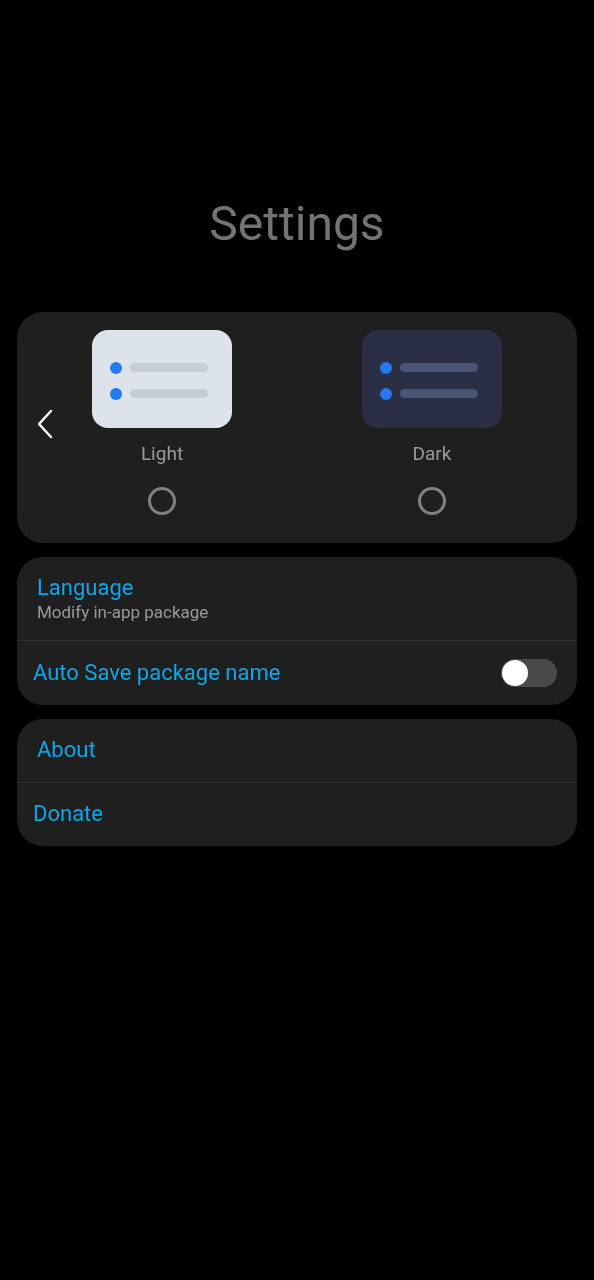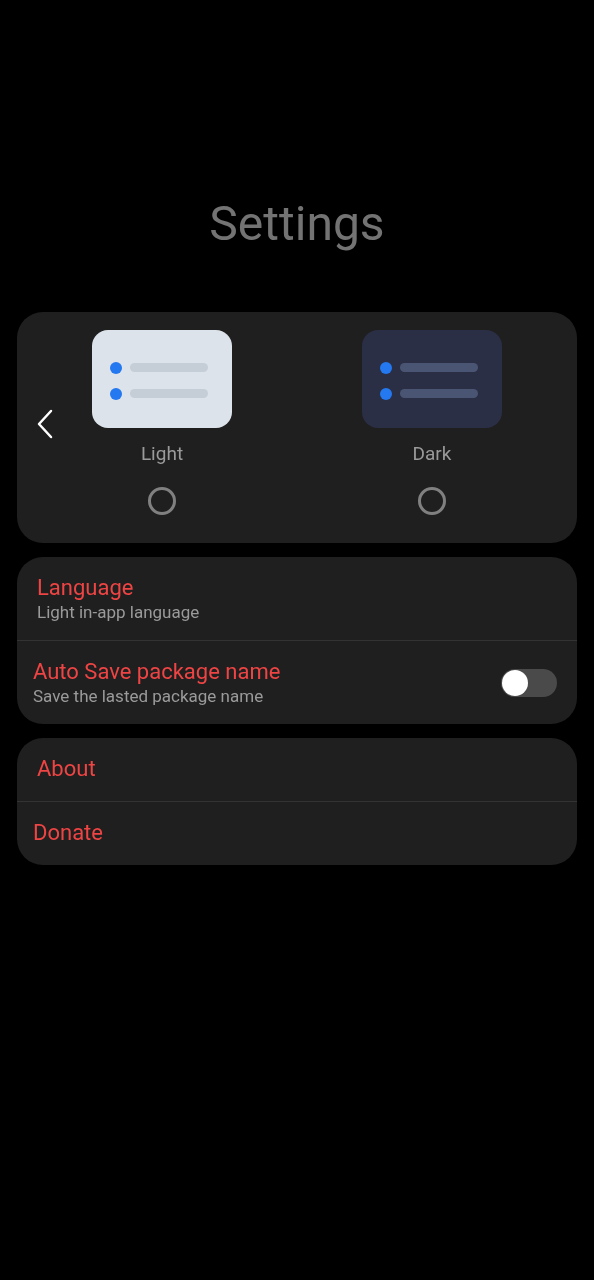--- a/index.html
+++ b/index.html
@@ -135,21 +135,21 @@
     .list-item:last-child {
       border-bottom: none;
       padding-left: 16px;
     }
     .list-item-text {
       flex: 1;
     }
     .list-item-title {
       font-size: 22px;
       font-weight: 400;
-      color: #ef4444;
+      color: #0ea5e9;
       margin-bottom: 2px;
     }
     .list-item-subtitle {
       font-size: 17px;
       color: #9a9a9a;
     }
     .toggle {
       width: 56px;
       height: 28px;
       background: #4a4a4a;
@@ -226,27 +226,26 @@
         <div class="radio"></div>
       </div>
 
     </div>
   </div>
 
   <div class="card">
     <div class="list-item">
       <div class="list-item-text">
         <div class="list-item-title">Language</div>
-        <div class="list-item-subtitle">Light in-app language</div>
+        <div class="list-item-subtitle">Modify in-app package</div>
       </div>
     </div>
     <div class="list-item">
       <div class="list-item-text">
         <div class="list-item-title">Auto Save package name</div>
-        <div class="list-item-subtitle">Save the lasted package name</div>
       </div>
       <div class="toggle">
         <div class="toggle-thumb"></div>
       </div>
     </div>
   </div>
 
   <div class="card">
     <div class="list-item">
       <div class="list-item-text">

